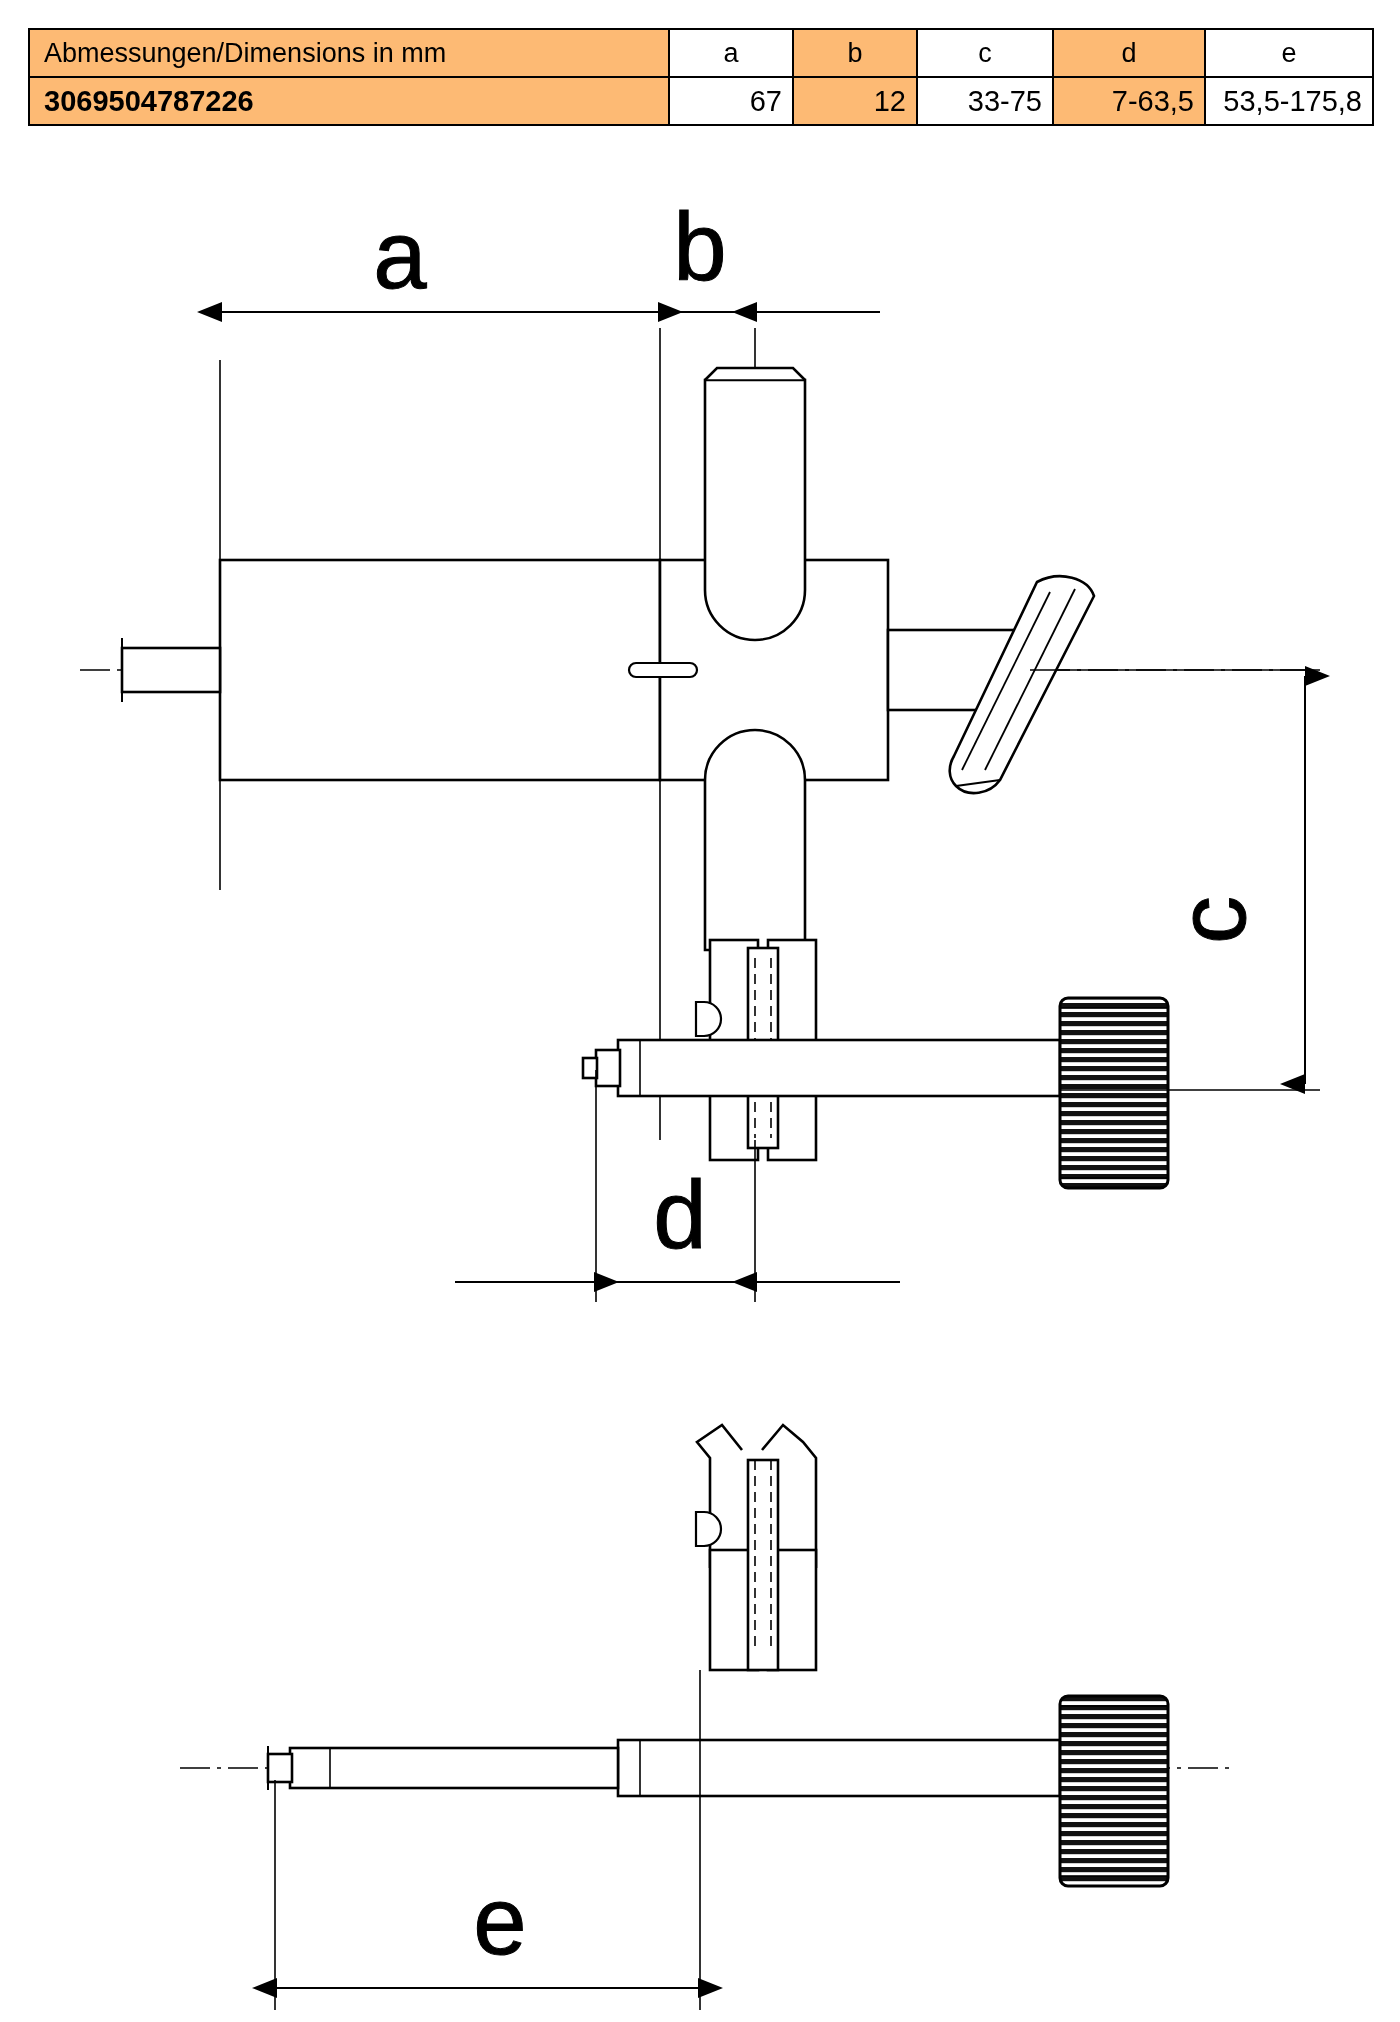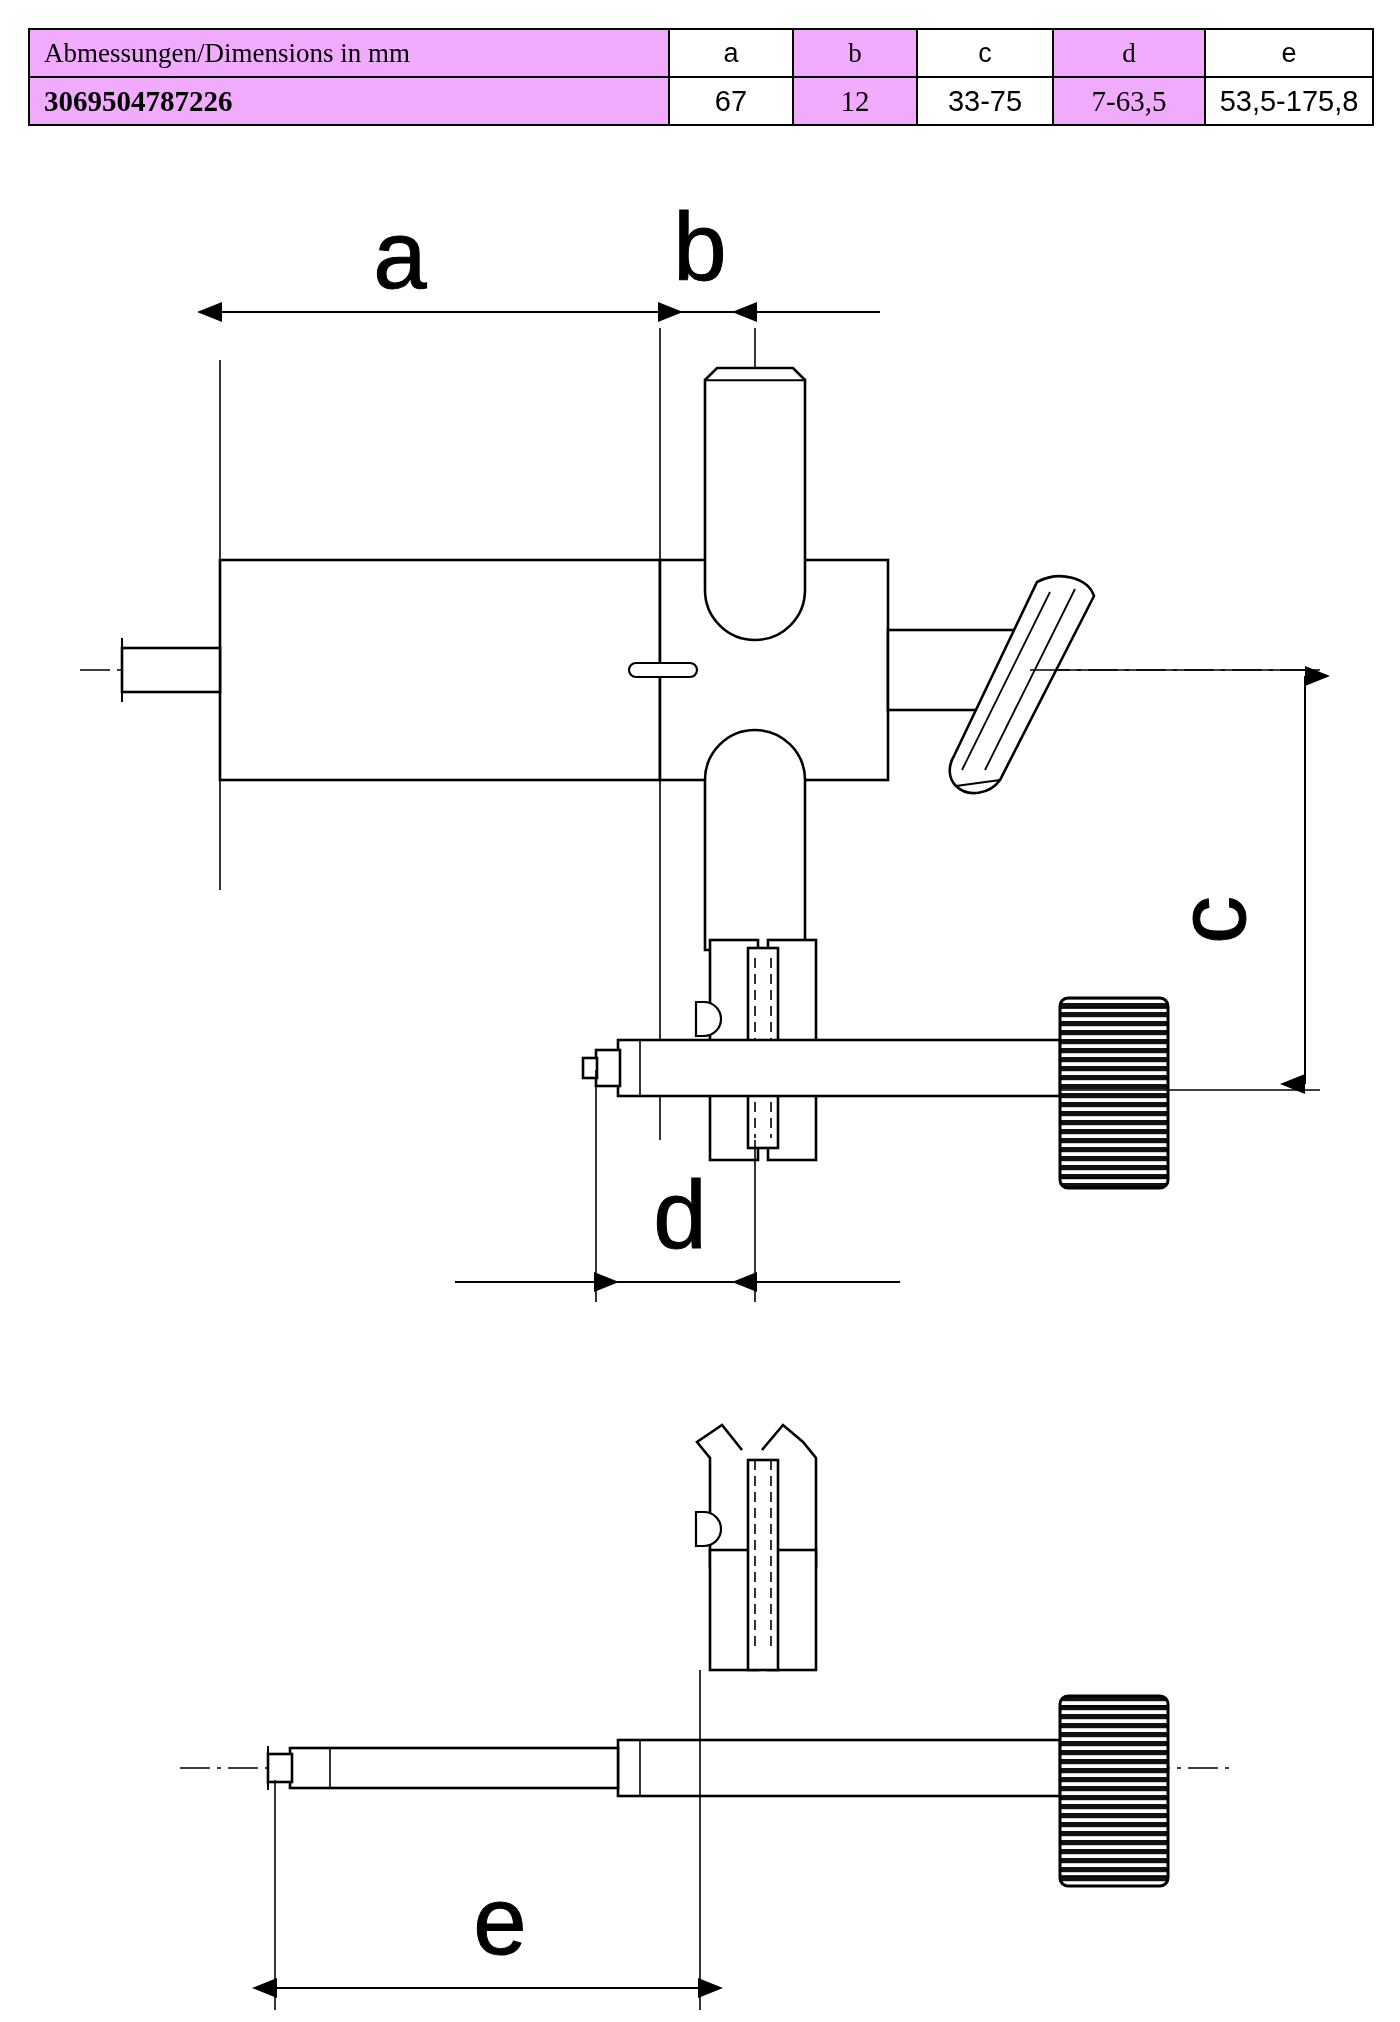--- a/index.html
+++ b/index.html
@@ -38,30 +38,31 @@
     vertical-align: middle;
     white-space: nowrap;
     overflow: hidden;
   }
   table.dim-table tr.head-row td {
     font-weight: normal;
   }
   table.dim-table tr.value-row td {
     font-weight: bold;
     font-size: 29px;
+    text-align: right;
   }
   table.dim-table tr.value-row td.num {
     font-weight: normal;
     font-size: 29px;
   }
   td.label-cell {
     text-align: left !important;
     padding-left: 14px !important;
   }
-  td.shade { background: #f0abfc; font-family: Liberation Serif, serif; }
+  td.shade { background: #fdba74; }
   td.plain { background: #ffffff; }
 
   
   col.c-name { width: 640px; }
   col.c-a    { width: 124px; }
   col.c-b    { width: 124px; }
   col.c-c    { width: 136px; }
   col.c-d    { width: 152px; }
   col.c-e    { width: 168px; }
 

